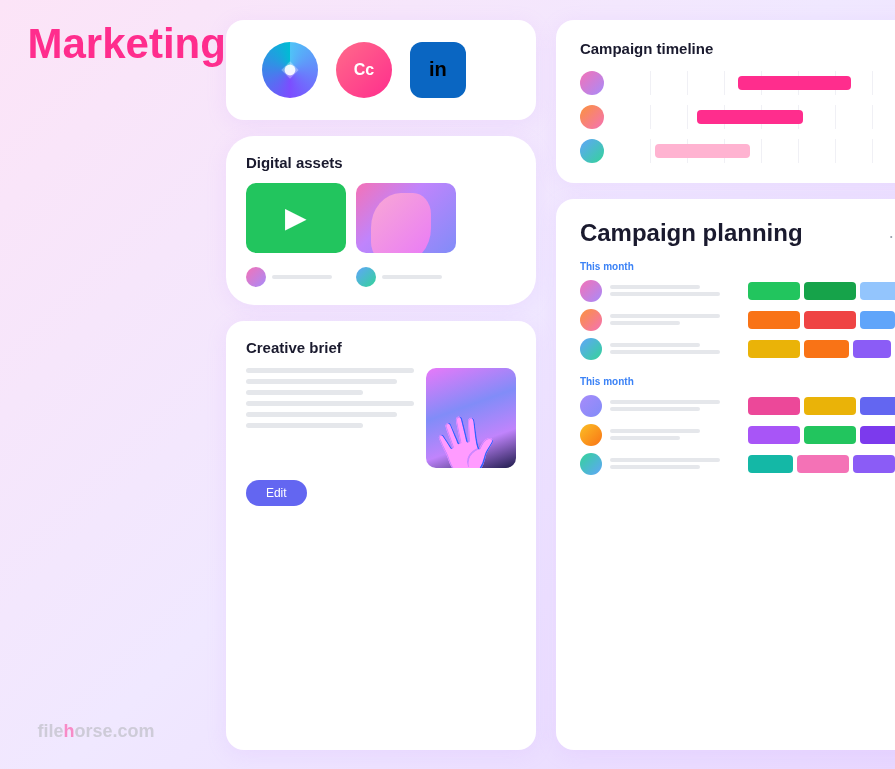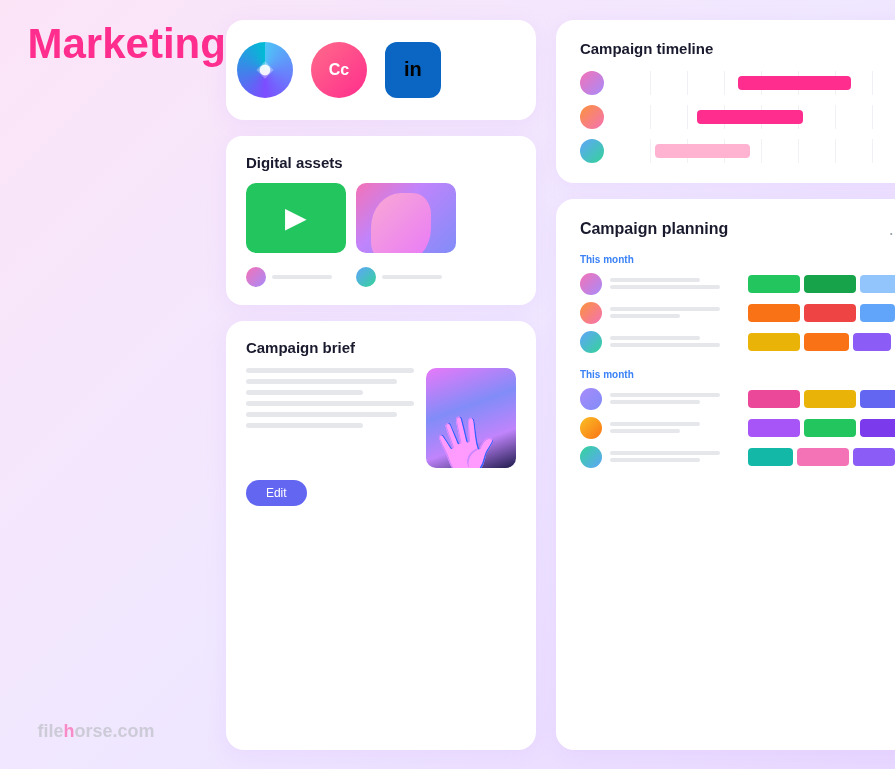--- a/index.html
+++ b/index.html
@@ -40,21 +40,21 @@
       display: flex;
       flex-direction: column;
       gap: 16px;
       width: 310px;
     }
 
     
     .app-icons-card {
       background: white;
       border-radius: 18px;
-      padding: 22px 11px;
+      padding: 22px 36px;
       display: flex;
       align-items: center;
       gap: 18px;
       box-shadow: 0 4px 20px rgba(200,150,255,0.15);
     }
 
     .app-icon {
       width: 56px;
       height: 56px;
       border-radius: 50%;
@@ -75,21 +75,21 @@
     }
 
     .app-icon.linkedin {
       background: #0a66c2;
       border-radius: 12px;
     }
 
     
     .digital-assets-card {
       background: white;
-      border-radius: 16px;
+      border-radius: 28px;
       padding: 18px 20px;
       box-shadow: 0 4px 20px rgba(200,150,255,0.15);
     }
 
     .card-title {
       font-size: 15px;
       font-weight: 600;
       color: #1a1a2e;
       margin-bottom: 12px;
     }
@@ -280,21 +280,21 @@
     }
 
     .planning-header {
       display: flex;
       justify-content: space-between;
       align-items: center;
       margin-bottom: 14px;
     }
 
     .planning-title {
-      font-size: 16px;
+      font-size: 24px;
       font-weight: 700;
       color: #1a1a2e;
     }
 
     .dots-menu {
       color: #9ca3af;
       font-size: 18px;
       cursor: pointer;
       letter-spacing: 2px;
     }
@@ -452,21 +452,21 @@
             </div>
             <div class="asset-meta">
               <div class="avatar-tiny avatar-3"></div>
               <div class="meta-line"></div>
             </div>
           </div>
         </div>
       </div>
 
       <div class="creative-brief-card">
-        <div class="card-title">Campaign brief</div>
+        <div class="card-title">Creative brief</div>
         <div class="brief-content">
           <div class="brief-text-area">
             <div class="text-line long"></div>
             <div class="text-line medium"></div>
             <div class="text-line short"></div>
             <div class="text-line long"></div>
             <div class="text-line medium"></div>
             <div class="text-line short"></div>
           </div>
           <div class="brief-image">

